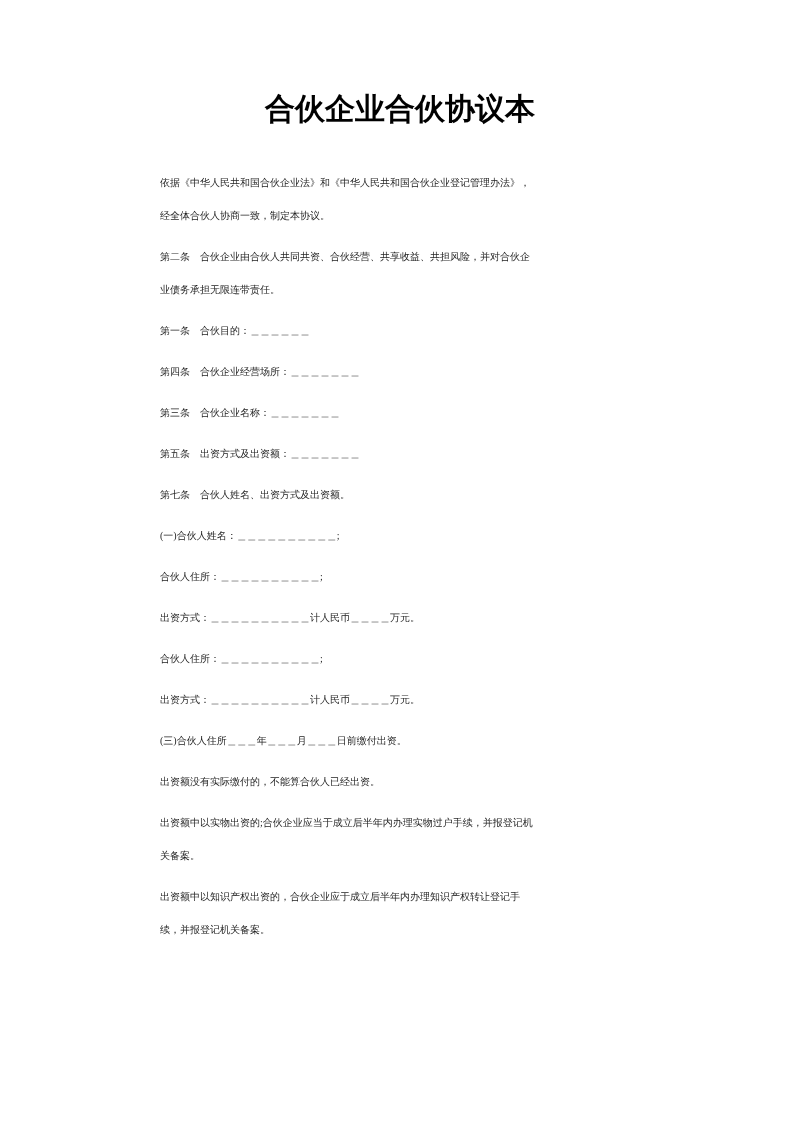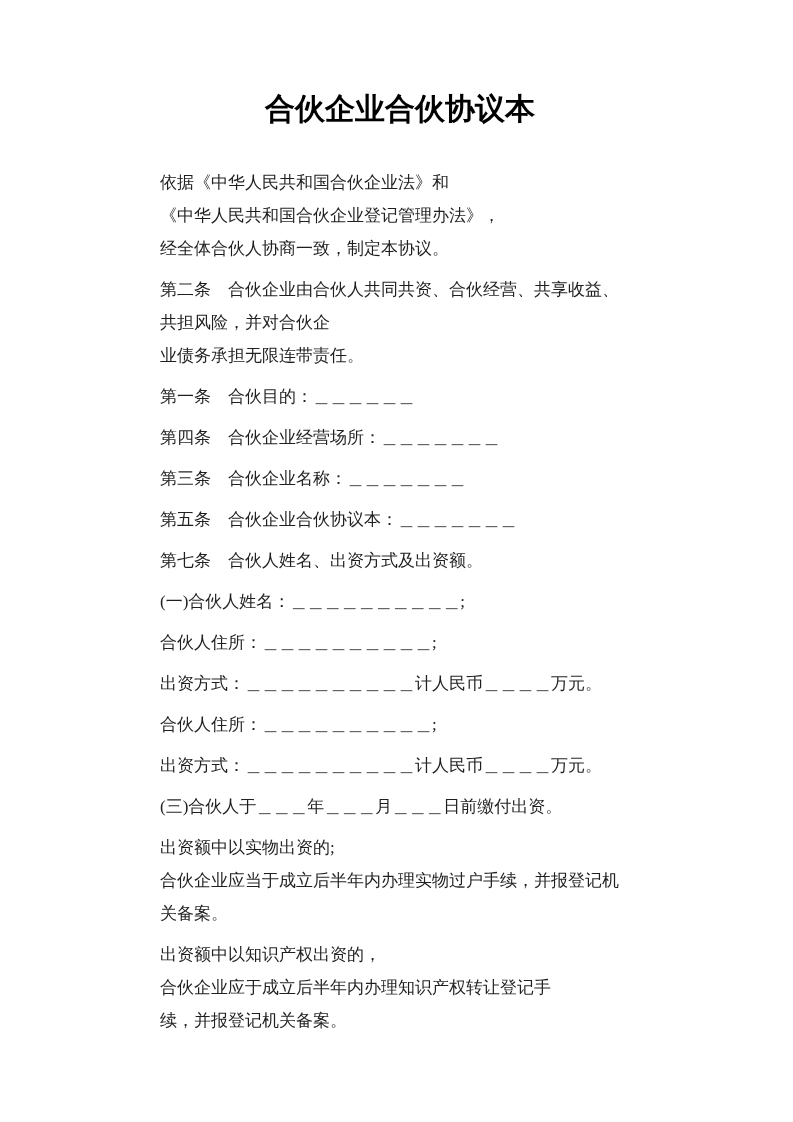--- a/index.html
+++ b/index.html
@@ -22,45 +22,46 @@
   .doc-title {
     font-size: 30px;
     font-weight: bold;
     color: #000000;
     text-align: center;
     line-height: 42px;
     margin: 0 0 36px 0;
     white-space: pre-line;
   }
   .para {
-    font-size: 17px;
+    font-size: 10px;
     line-height: 33px;
     margin: 0 0 8px 0;
     white-space: pre-line;
     word-break: keep-all;
   }
 </style>
 </head>
 <body>
 
 <div class="page">
   <h1 class="doc-title">合伙企业合伙协议本</h1>
 
   <p class="para">依据《中华人民共和国合伙企业法》和《中华人民共和国合伙企业登记管理办法》，
 经全体合伙人协商一致，制定本协议。</p>
   <p class="para">第二条　合伙企业由合伙人共同共资、合伙经营、共享收益、共担风险，并对合伙企
 业债务承担无限连带责任。</p>
   <p class="para">第一条　合伙目的：＿＿＿＿＿＿</p>
   <p class="para">第四条　合伙企业经营场所：＿＿＿＿＿＿＿</p>
   <p class="para">第三条　合伙企业名称：＿＿＿＿＿＿＿</p>
-  <p class="para">第五条　合伙企业合伙协议本：＿＿＿＿＿＿＿</p>
+  <p class="para">第五条　出资方式及出资额：＿＿＿＿＿＿＿</p>
   <p class="para">第七条　合伙人姓名、出资方式及出资额。</p>
   <p class="para">(一)合伙人姓名：＿＿＿＿＿＿＿＿＿＿;</p>
   <p class="para">合伙人住所：＿＿＿＿＿＿＿＿＿＿;</p>
   <p class="para">出资方式：＿＿＿＿＿＿＿＿＿＿计人民币＿＿＿＿万元。</p>
   <p class="para">合伙人住所：＿＿＿＿＿＿＿＿＿＿;</p>
   <p class="para">出资方式：＿＿＿＿＿＿＿＿＿＿计人民币＿＿＿＿万元。</p>
-  <p class="para">(三)合伙人于＿＿＿年＿＿＿月＿＿＿日前缴付出资。</p>
+  <p class="para">(三)合伙人住所＿＿＿年＿＿＿月＿＿＿日前缴付出资。</p>
+  <p class="para">出资额没有实际缴付的，不能算合伙人已经出资。</p>
   <p class="para">出资额中以实物出资的;合伙企业应当于成立后半年内办理实物过户手续，并报登记机
 关备案。</p>
   <p class="para">出资额中以知识产权出资的，合伙企业应于成立后半年内办理知识产权转让登记手
 续，并报登记机关备案。</p>
 </div>
 
 </body></html>

